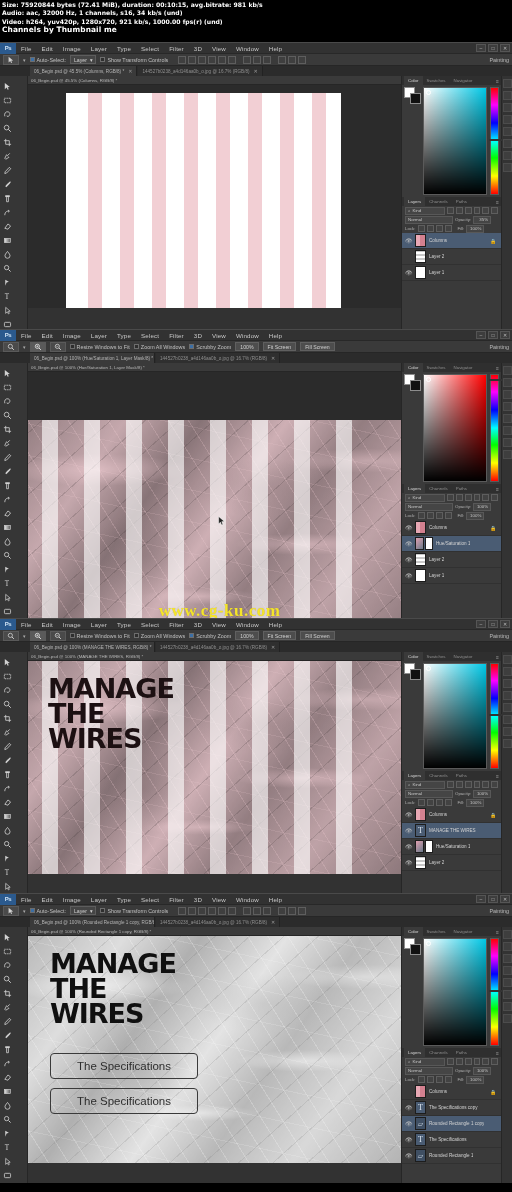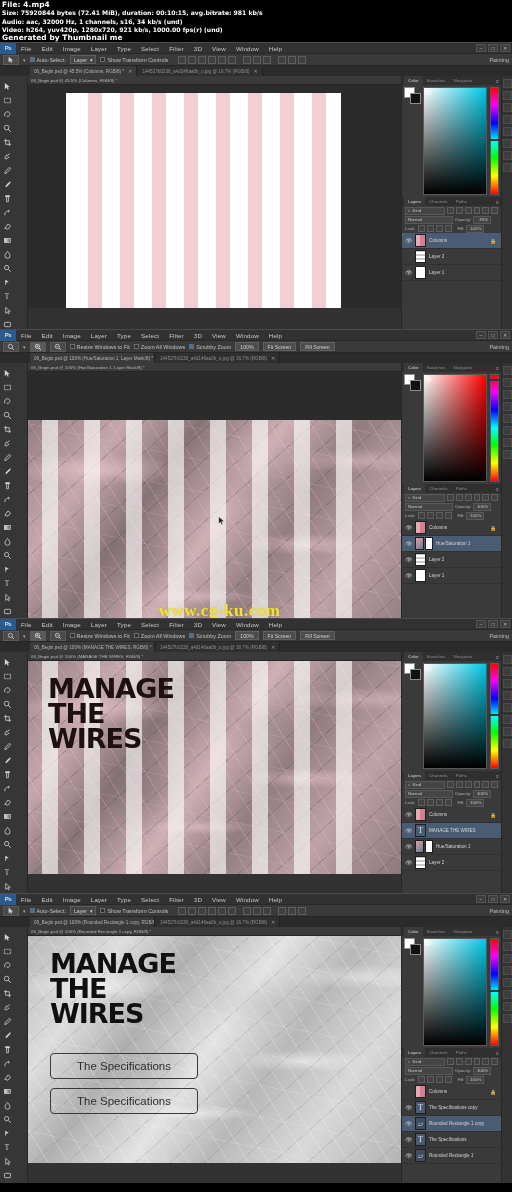--- a/index.html
+++ b/index.html
@@ -191,25 +191,24 @@
 
   
   .icon-rail{ width:11px; background:#333; display:flex; flex-direction:column;
     align-items:center; padding-top:3px; gap:3px; border-left:1px solid #262626;}
   .rail-ic{width:9px;height:9px;background:#3e3e3e;border:1px solid #4c4c4c;}
 </style>
 </head>
 <body>
 
 <div class="vid-info">
-  <div class="ln">File: 4.mp4</div>
   <div class="ln sm">Size: 75920844 bytes (72.41 MiB), duration: 00:10:15, avg.bitrate: 981 kb/s</div>
   <div class="ln sm">Audio: aac, 32000 Hz, 1 channels, s16, 34 kb/s (und)</div>
   <div class="ln sm">Video: h264, yuv420p, 1280x720, 921 kb/s, 1000.00 fps(r) (und)</div>
-  <div class="ln">Generated by Thumbnail me</div>
+  <div class="ln">Channels by Thumbnail me</div>
 </div>
 
 <div id="panels-root">
     <div class="ps" style="height:287px;">
     <div class="ps-menubar">
       <div class="ps-logo">Ps</div>
       <div class="menu-item">File</div>
         <div class="menu-item">Edit</div>
         <div class="menu-item">Image</div>
         <div class="menu-item">Layer</div>

